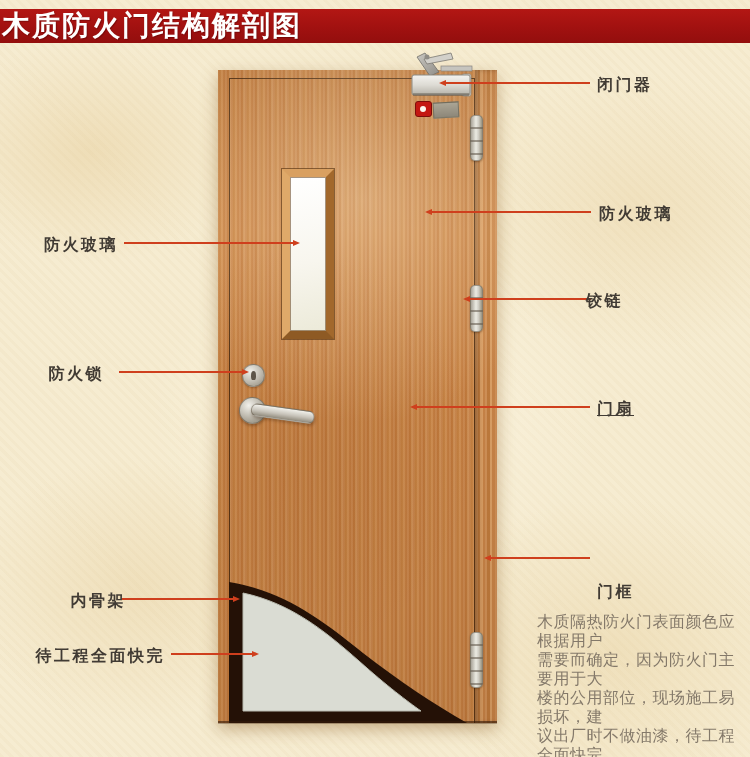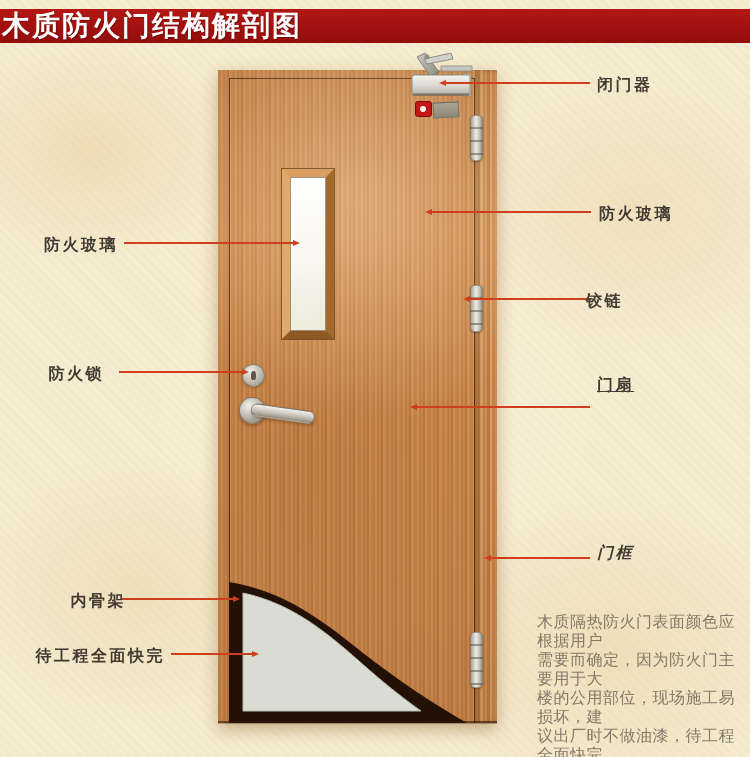--- a/index.html
+++ b/index.html
@@ -230,22 +230,22 @@
     </div>
 
   <div class="part-label" style="right:632px;top:235px;padding-left:11px;">防火玻璃</div>
   <div class="part-label" style="right:646px;top:364px;">防火锁</div>
   <div class="part-label" style="right:624px;top:591px;">内骨架</div>
   <div class="part-label" style="right:585px;top:646px;">待工程全面快完</div>
 
   <div class="part-label" style="left:597px;top:75px;">闭门器</div>
   <div class="part-label" style="left:599px;top:204px;">防火玻璃</div>
   <div class="part-label" style="left:586px;top:291px;">铰链</div>
-  <div class="part-label" style="left:597px;top:375px;text-decoration:underline;">门扇</div>
-  <div class="part-label" style="left:597px;top:543px;font-style:italic;">门框</div>
+  <div class="part-label" style="left:597px;top:399px;text-decoration:underline;">门扇</div>
+  <div class="part-label" style="left:597px;top:582px;">门框</div>
 
   <div class="desc">木质隔热防火门表面颜色应根据用户
 需要而确定，因为防火门主要用于大
 楼的公用部位，现场施工易损坏，建
 议出厂时不做油漆，待工程全面快完
 工时，在现场做油漆。达到更科学化
 更人性化的服务。</div>
 
 </div>
 

